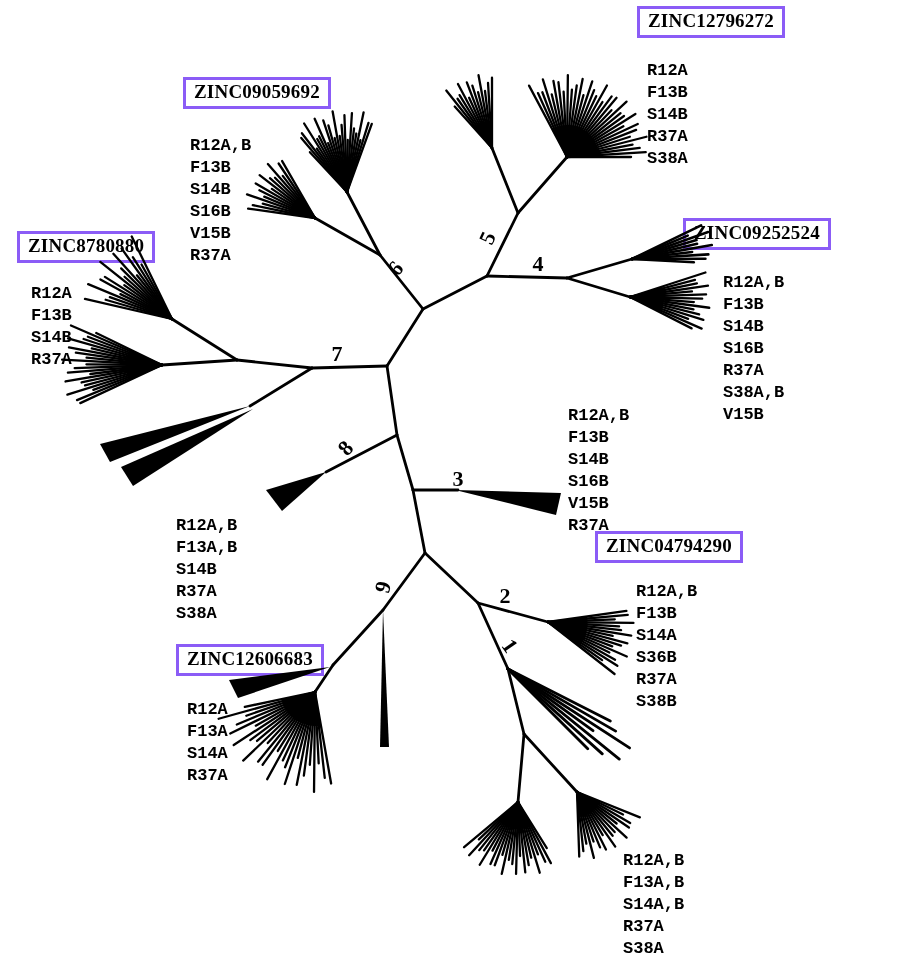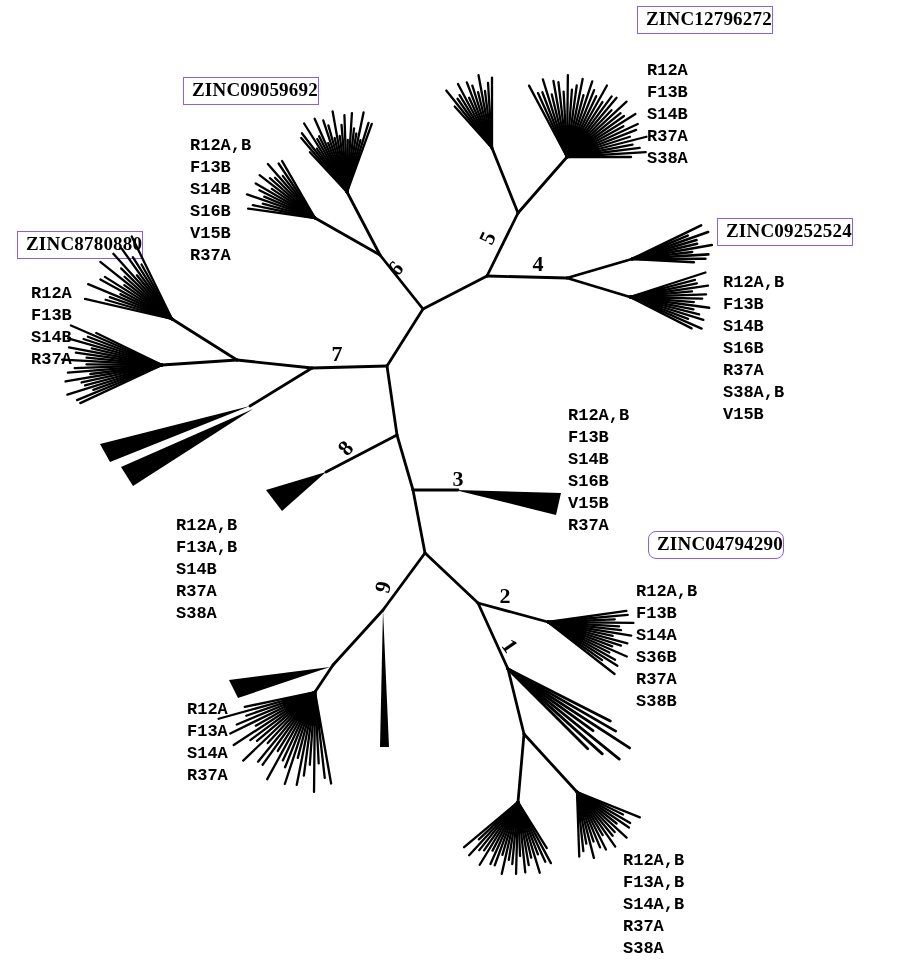--- a/index.html
+++ b/index.html
@@ -4,22 +4,22 @@
 <style>
   html,body{margin:0;padding:0;}
   body{
     width:908px;height:966px;position:relative;overflow:hidden;
     background:#ffffff;color:#000;
     font-family:"Liberation Serif", serif;
   }
   .figure{position:absolute;inset:0;background:#ffffff;}
   .clusters-layer{position:absolute;inset:0;z-index:1;}
   .cluster-box{
-    position:absolute;border:1px solid #8b5cf6;background:#fff;
-    padding:1px 0 3px 8px;font-weight:bold;font-size:19px;
+    position:absolute;border:3px solid #8b5cf6;background:#fff;
+    padding:1px 8px 3px 8px;font-weight:bold;font-size:19px;
     white-space:nowrap;letter-spacing:0.2px;
   }
   .residue-list{position:absolute;font-family:Liberation Mono, monospace;}
   .residue{
     font-weight:bold;font-size:17px;line-height:22px;white-space:nowrap;
   }
   svg.tree{
     position:absolute;left:0;top:0;z-index:2;pointer-events:none;
   }
   text.branch-number{
@@ -49,54 +49,55 @@
         <div class="residue">V15B</div>
         <div class="residue">R37A</div>
       </div>
       <div class="cluster-box" style="left: 17px; top: 231px;">ZINC8780880</div>
       <div class="residue-list" style="left: 31px; top: 283px;">
         <div class="residue">R12A</div>
         <div class="residue">F13B</div>
         <div class="residue">S14B</div>
         <div class="residue">R37A</div>
       </div>
-      <div class="cluster-box" style="left: 717px; top: 218px;">ZINC09252524</div>
+      <div class="cluster-box" style="left: 683px; top: 218px;">ZINC09252524</div>
       <div class="residue-list" style="left: 723px; top: 272px;">
         <div class="residue">R12A,B</div>
         <div class="residue">F13B</div>
         <div class="residue">S14B</div>
         <div class="residue">S16B</div>
         <div class="residue">R37A</div>
         <div class="residue">S38A,B</div>
         <div class="residue">V15B</div>
       </div>
       <div class="residue-list" style="left: 568px; top: 405px;">
         <div class="residue">R12A,B</div>
         <div class="residue">F13B</div>
         <div class="residue">S14B</div>
         <div class="residue">S16B</div>
         <div class="residue">V15B</div>
         <div class="residue">R37A</div>
       </div>
-      <div class="cluster-box" style="left: 648px; top: 531px; border-radius: 8px;">ZINC04794290</div>
+      <div class="cluster-box" style="left: 595px; top: 531px;">ZINC04794290</div>
       <div class="residue-list" style="left: 636px; top: 581px;">
         <div class="residue">R12A,B</div>
         <div class="residue">F13B</div>
         <div class="residue">S14A</div>
         <div class="residue">S36B</div>
         <div class="residue">R37A</div>
         <div class="residue">S38B</div>
       </div>
       <div class="residue-list" style="left: 176px; top: 515px;">
         <div class="residue">R12A,B</div>
         <div class="residue">F13A,B</div>
         <div class="residue">S14B</div>
         <div class="residue">R37A</div>
         <div class="residue">S38A</div>
       </div>
+      <div class="cluster-box" style="left: 176px; top: 644px;">ZINC12606683</div>
       <div class="residue-list" style="left: 187px; top: 699px;">
         <div class="residue">R12A</div>
         <div class="residue">F13A</div>
         <div class="residue">S14A</div>
         <div class="residue">R37A</div>
       </div>
       <div class="residue-list" style="left: 623px; top: 850px;">
         <div class="residue">R12A,B</div>
         <div class="residue">F13A,B</div>
         <div class="residue">S14A,B</div>

